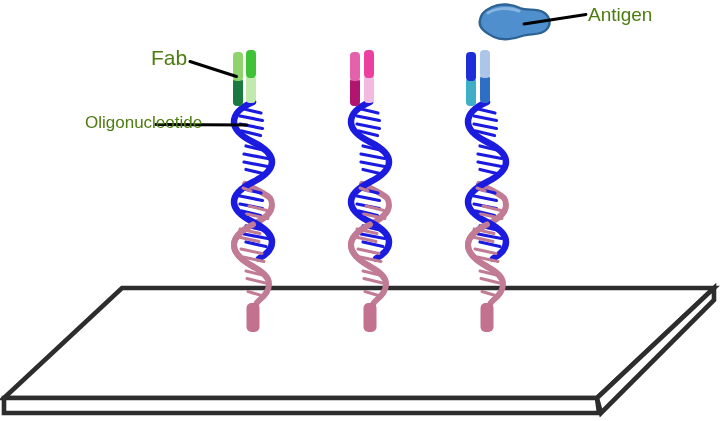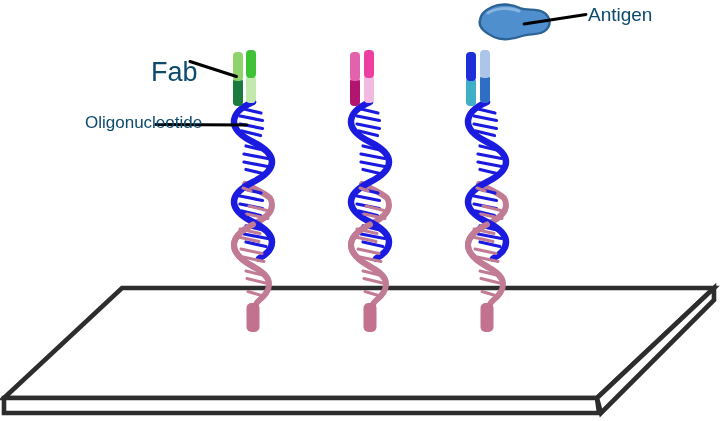--- a/index.html
+++ b/index.html
@@ -1,20 +1,20 @@
 <!DOCTYPE html>
 <html><head>
 <meta charset="utf-8">
 <style>
   html,body{margin:0;padding:0;background:#ffffff;}
   body{width:720px;height:421px;position:relative;overflow:hidden;
        font-family:"Liberation Sans","DejaVu Sans",sans-serif;}
   .canvas{position:absolute;inset:0;}
-  .label{position:absolute;color:#0c4a6e;white-space:nowrap;line-height:1.1;}
-  .label-fab{left:151px;top:46px;font-size:27px;margin-top:12px;}
+  .label{position:absolute;color:#4d7c0f;white-space:nowrap;line-height:1.1;}
+  .label-fab{left:151px;top:46px;font-size:21px;}
   .label-oligo{left:45px;top:114px;font-size:17px;margin-left:40px;}
   .label-antigen{left:588px;top:5px;font-size:19px;}
 </style>
 </head>
 <body>
 
 <svg class="canvas" viewBox="0 0 720 421" aria-hidden="false">
   <defs>
 
     <symbol id="helix-unit" overflow="visible">

